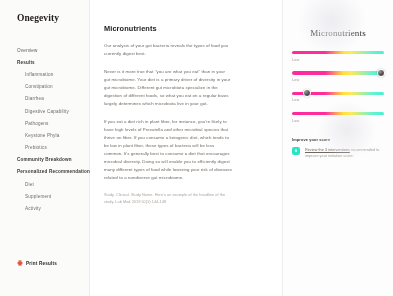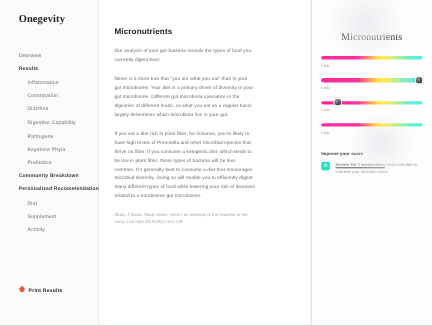--- a/index.html
+++ b/index.html
@@ -6,21 +6,21 @@
   html, body {
     width: 393px; height: 296px;
     overflow: hidden;
     background: #ffffff;
     font-family: "Liberation Sans", sans-serif;
   }
   #app {
     position: relative;
     width: 393px; height: 296px;
     display: flex;
-    background: #0f766e;
+    background: #737373;
   }
 
   
   .sidebar {
     width: 90px;
     height: 296px;
     background: #fbfbfa;
     border-right: 1px solid #ececea;
     padding: 13px 0 0 0;
     position: relative;

